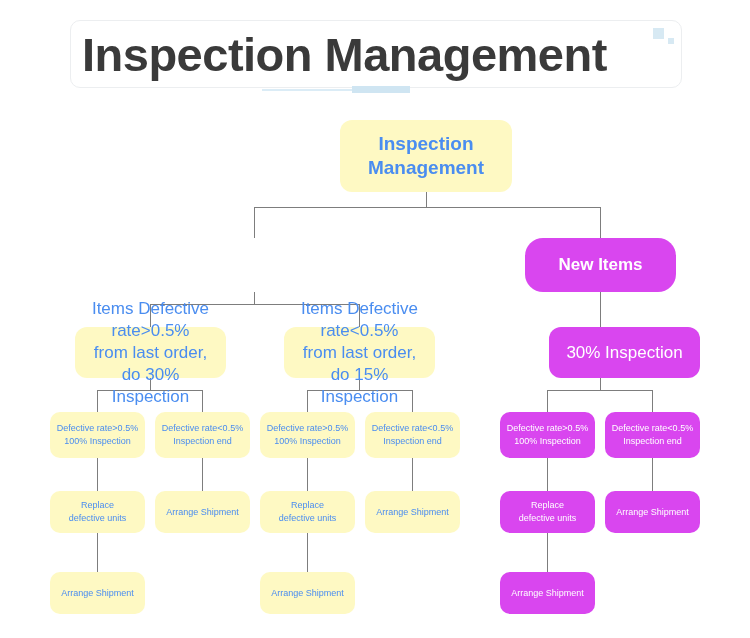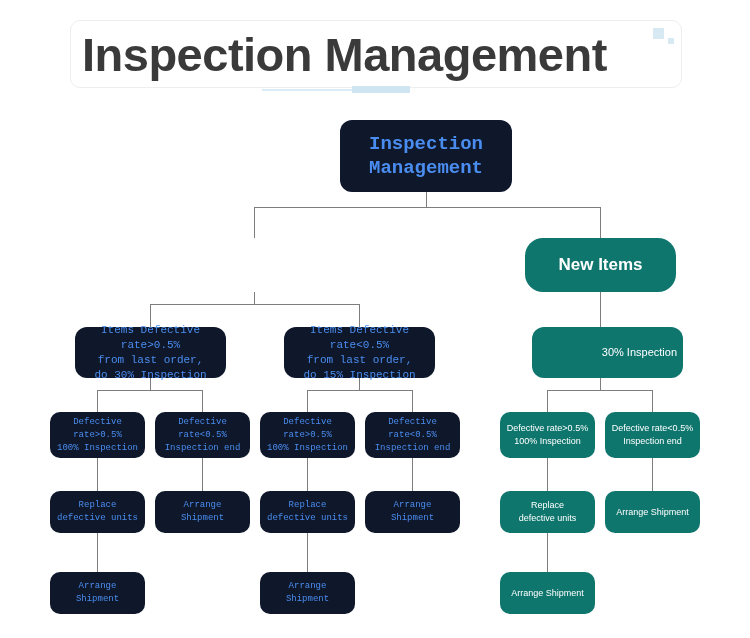--- a/index.html
+++ b/index.html
@@ -86,47 +86,45 @@
     text-align: center;
     border-radius: 14px;
     padding: 2px 6px;
   }
   .node .label {
     display: block;
     white-space: pre-line;
   }
 
   .grey {
-    background: #0f172a;
+    background: #fef9c3;
     color: #4a8df0;
-    font-family: Liberation Mono, monospace;
   }
   .pink {
-    background: #0f766e;
+    background: #d946ef;
     color: #ffffff;
   }
 
   .lvl0 {
     font-size: 19px;
     font-weight: bold;
     line-height: 24px;
     border-radius: 12px;
   }
   .lvl1 {
     font-size: 17px;
     font-weight: bold;
     line-height: 22px;
     border-radius: 18px;
   }
   .lvl2 {
-    font-size: 11px;
-    font-weight: normal;
-    line-height: 15px;
+    font-size: 17px;
+    font-weight: normal;
+    line-height: 22px;
     border-radius: 12px;
-    justify-content: flex-end;
   }
   .lvl3 {
     font-size: 9px;
     font-weight: normal;
     line-height: 13px;
     border-radius: 10px;
   }
   .lvl4 {
     font-size: 9px;
     font-weight: normal;
@@ -213,21 +211,21 @@
 from last order,
 do 30% Inspection</span>
   </div>
 
   <div class="node grey lvl2" style="left:284px; top:327px; width:151px; height:51px;">
     <span class="label">Items Defective rate&lt;0.5%
 from last order,
 do 15% Inspection</span>
   </div>
 
-  <div class="node pink lvl2" style="left:532px; top:327px; width:151px; height:51px;">
+  <div class="node pink lvl2" style="left:549px; top:327px; width:151px; height:51px;">
     <span class="label">30% Inspection</span>
   </div>
 
   <div class="node grey lvl3" style="left:50px; top:412px; width:95px; height:46px;">
     <span class="label">Defective rate&gt;0.5%
 100% Inspection</span>
   </div>
 
   <div class="node grey lvl3" style="left:155px; top:412px; width:95px; height:46px;">
     <span class="label">Defective rate&lt;0.5%

